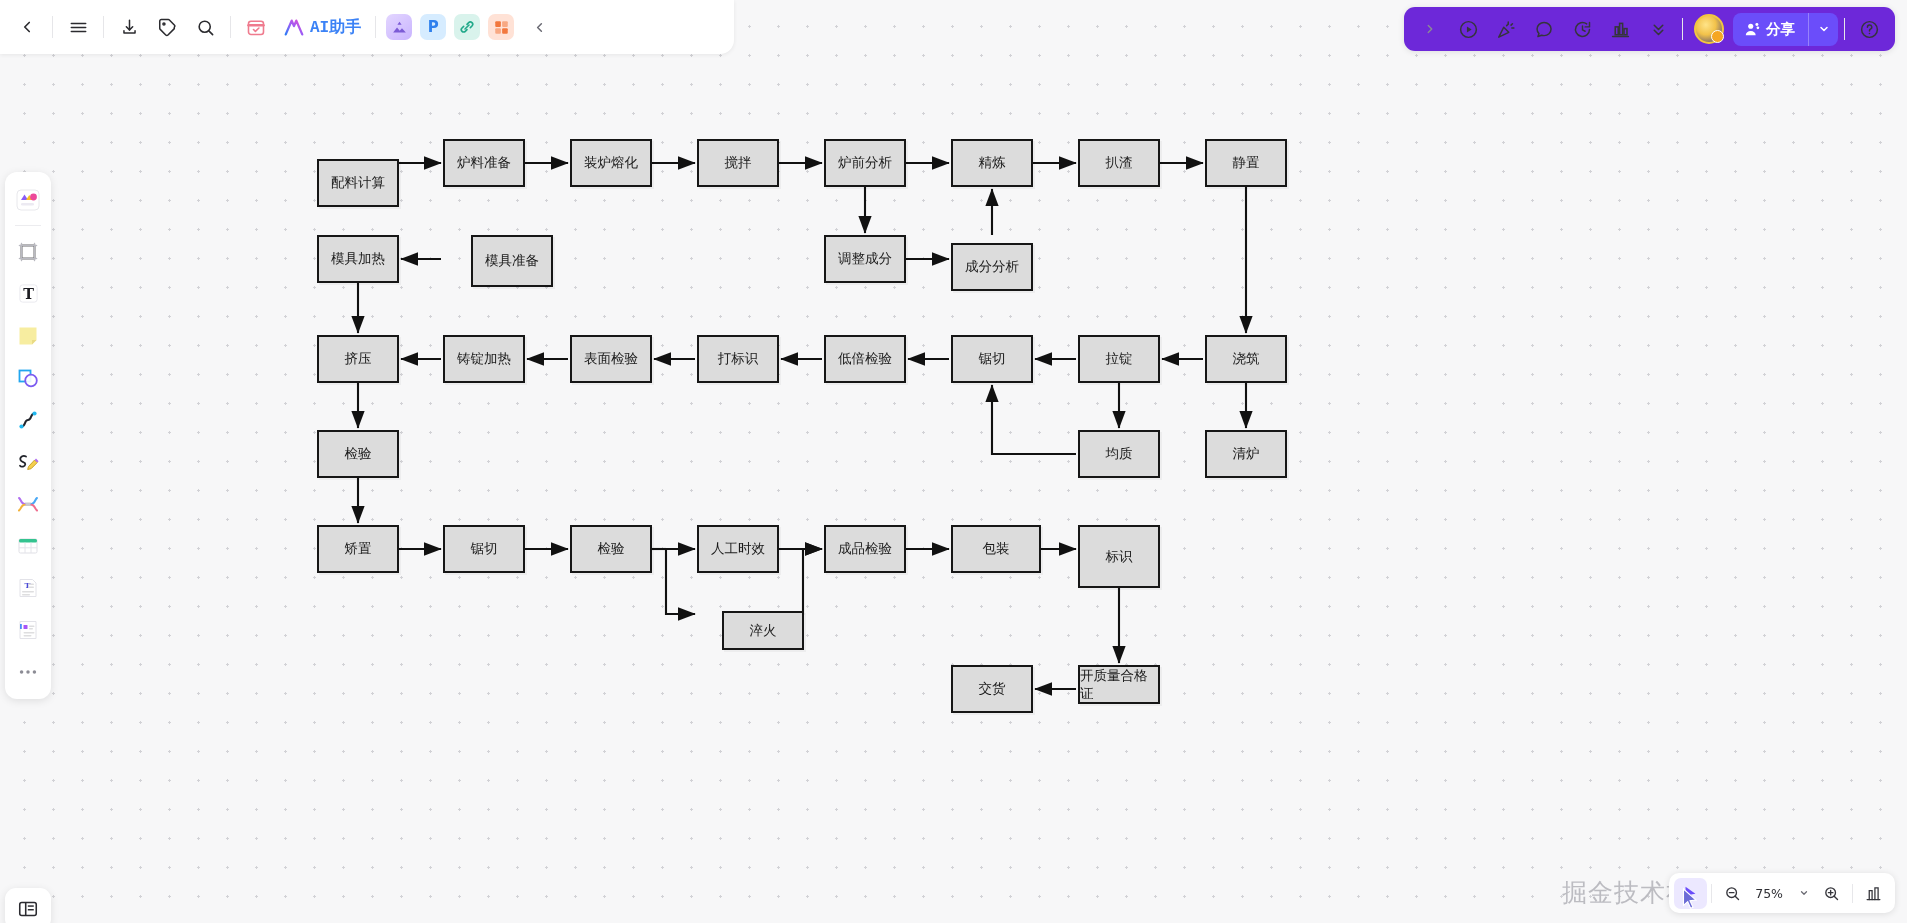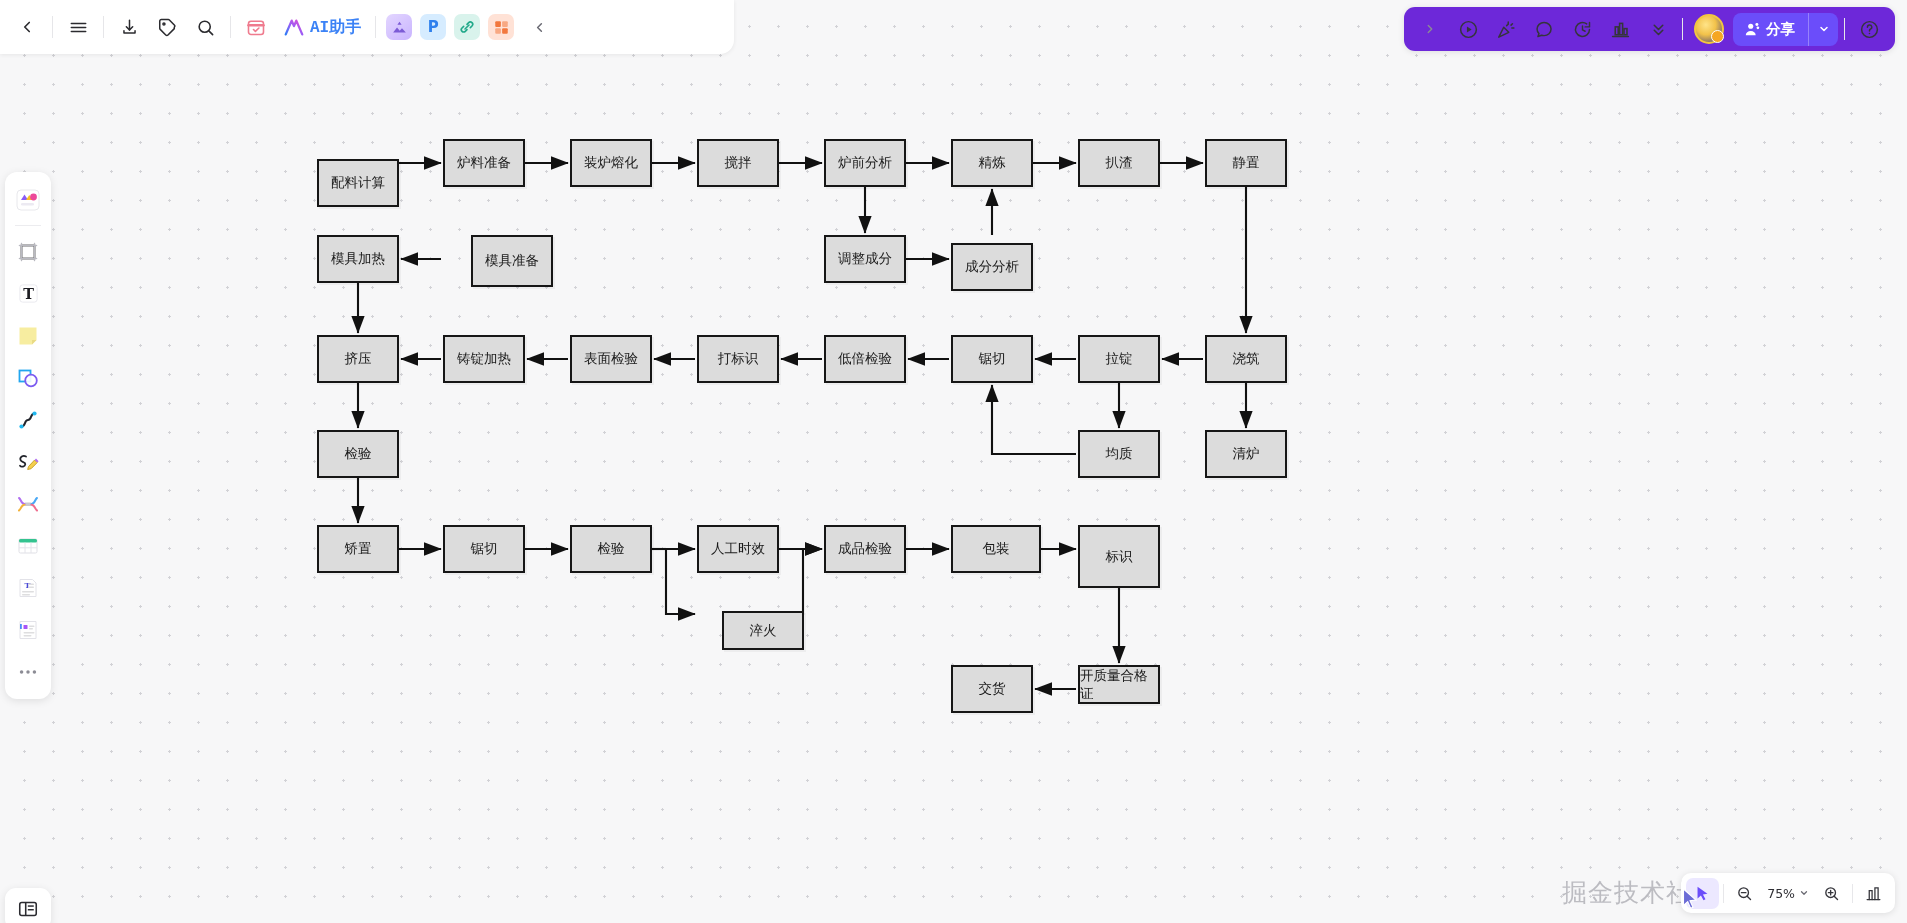--- a/index.html
+++ b/index.html
@@ -113,21 +113,21 @@
 
   
   #zoombar {
     position: absolute; right: 12px; bottom: 10px; height: 40px;
     background: #fff; border-radius: 10px; display: flex; align-items: center;
     padding: 0 5px; gap: 1px; box-shadow: 0 1px 7px rgba(0,0,0,.11); z-index: 38;
   }
   .zb-btn { width: 33px; height: 31px; display:flex; align-items:center; justify-content:center;
             border-radius: 7px; cursor: pointer; color: #35353b; }
   .zb-btn.active { background: #ece8ff; color: #6b4dfa; }
-  .zb-zoom { display: flex; align-items: center; gap: 4px; padding: 0 5px; height: 31px;
+  .zb-zoom { display: flex; align-items: center; gap: 16px; padding: 0 5px; height: 31px;
              border-radius: 7px; cursor: pointer; }
   .zb-zoom-text { font-size: 12.5px; color: #2e2e33; font-family: "DejaVu Sans", sans-serif; }
   .zb-sep { width: 1px; height: 19px; background: #e7e7ea; margin: 0 3px; }
 
   
   #watermark {
     position: absolute; left: 1562px; top: 876px;
     font-size: 25px; color: #b9b9bf; letter-spacing: 1px;
     font-family: "DejaVu Sans", sans-serif; white-space: nowrap;
     pointer-events: none; z-index: 36; opacity: .95;

